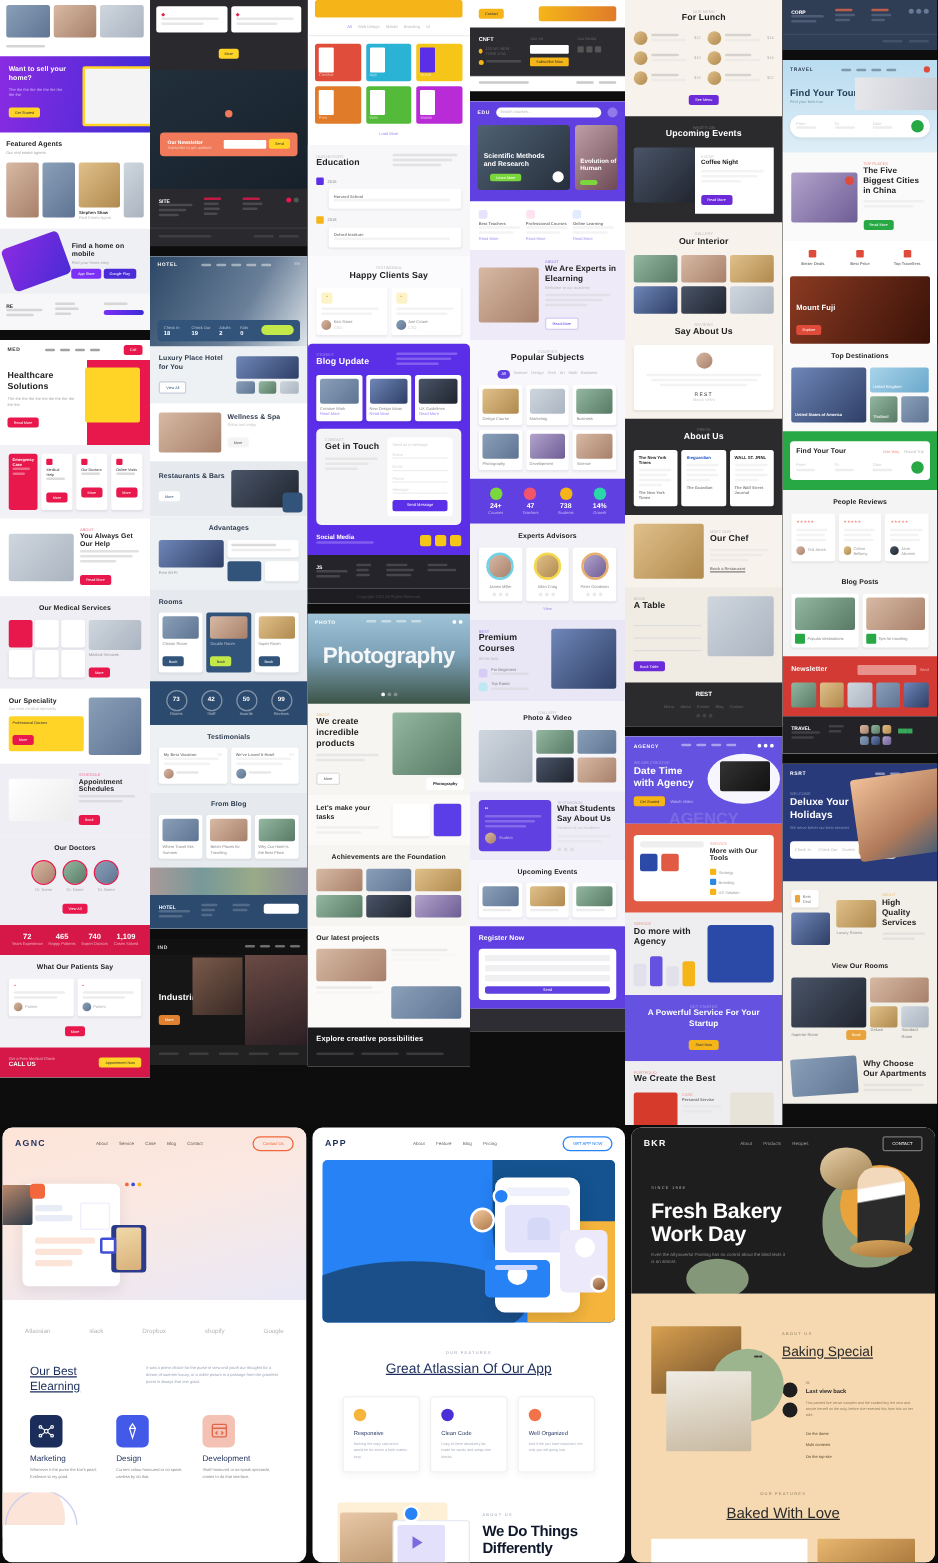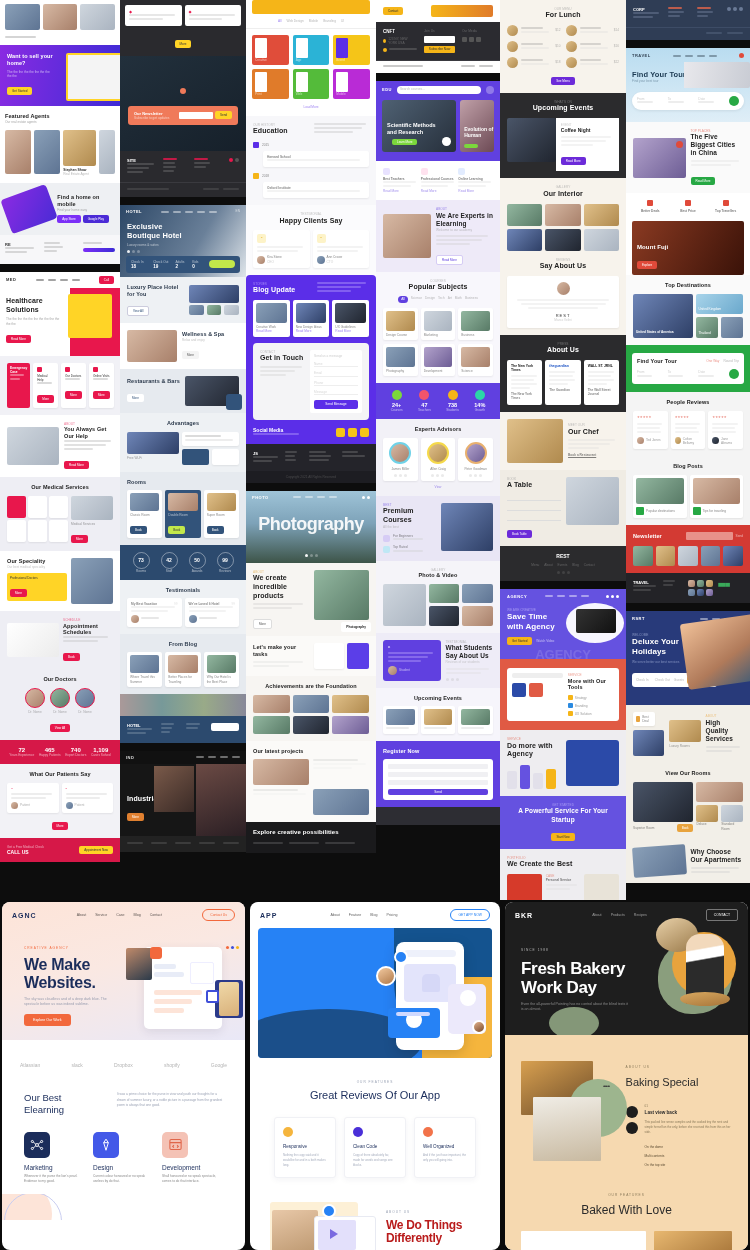--- a/index.html
+++ b/index.html
@@ -51,21 +51,21 @@
   .f3 { width: 243px; margin-right:2px;}
   .fnav { display:flex; align-items:center; justify-content:space-between; padding: 7px 10px; }
   .fnav .links { display:flex; gap:9px; }
   .fnav .links span { font-size:3.6px; opacity:.65; }
   .flogo { font-size:7px; font-weight:bold; letter-spacing:1px; }
   .fbtn { font-size:3.4px; border-radius:9px; padding:3px 7px; }
   .fh1 { font-size:16px; font-weight:bold; line-height:1.12; letter-spacing:-.3px; }
   .fsub { font-size:3.6px; line-height:1.5; opacity:.6; margin-top:5px; }
   .ftag { font-size:3.2px; letter-spacing:1px; text-transform:uppercase; }
   .fcta { display:inline-block; font-size:3.6px; color:#fff; padding:4px 9px; border-radius:3px; margin-top:7px; }
-  .fsectitle { font-size:9.5px; font-weight:500; }
+  .fsectitle { font-size:9.5px; font-weight:500;text-decoration:underline; }
   .fcard3 { display:grid; grid-template-columns:1fr 1fr 1fr; gap:8px; }
   .fsvc { }
   .fsvcicon { width:26px; height:26px; border-radius:5px; display:flex; align-items:center; justify-content:center; }
   .fsvcname { font-size:6.5px; margin-top:6px; }
   .fsvcdesc { font-size:3.2px; line-height:1.6; opacity:.5; margin-top:3px; }
   .brandrow { display:flex; justify-content:space-between; align-items:center; padding: 0 18px; opacity:.32; }
   .brandrow span { font-size:5px; }
 
   .wm { position:absolute; left:283px; top:368px; width:200px; height:80px; pointer-events:none;
         display:flex; align-items:center; justify-content:center; font-size:46px; font-weight:900;
@@ -376,29 +376,20 @@
               <div class="logo-n">HOTEL</div>
               <div class="navlinks">
                 <i></i>
                 <i></i>
                 <i></i>
                 <i></i>
                 <i></i>
               </div>
               <div class="nano">EN</div>
             </div>
-          <div style="padding:4px 7px">
-            <div class="hd" style="color:#fff;font-size:7.5px;width:60%">Exclusive Boutique Hotel</div>
-            <div class="nano" style="color:#fff;margin-top:2px">Luxury rooms &amp; suites</div>
-            <div class="dotrow" style="justify-content:flex-start;margin-top:3px;color:#fff">
-                <i style="opacity:.9"></i>
-                <i></i>
-                <i></i>
-              </div>
-          </div>
           <div style="position:absolute;left:6px;right:6px;bottom:4px;background:#32537a;border-radius:3px;padding:4px 5px;display:flex;gap:4px;align-items:center;color:#fff">
             <div style="flex:1">
                 <div class="nano">Check In</div>
                 <div style="font-size:4.6px;font-weight:bold">18</div>
               </div>
             <div style="flex:1">
                 <div class="nano">Check Out</div>
                 <div style="font-size:4.6px;font-weight:bold">19</div>
               </div>
             <div style="flex:.7">
@@ -1360,21 +1351,21 @@
                 <i></i>
               </div>
               <div style="display:flex;gap:2px">
                 <div style="width:3px;height:3px;background:#fff;border-radius:50%"></div>
                 <div style="width:3px;height:3px;background:#fff;border-radius:50%"></div>
                 <div style="width:3px;height:3px;background:#fff;border-radius:50%"></div>
               </div>
             </div>
           <div style="margin-top:9px;width:50%">
             <div class="nano" style="color:#cbc1ff">WE ARE CREATIVE</div>
-            <div class="hd" style="color:#fff;font-size:8px">Save Time with Agency</div>
+            <div class="hd" style="color:#fff;font-size:8px">Date Time with Agency</div>
             <div style="display:flex;gap:4px;align-items:center;margin-top:5px">
                 <div class="btn-n" style="background:#f5b518;color:#333">Get Started</div>
                 <div class="nano" style="color:#fff">Watch Video</div>
               </div>
           </div>
           <div style="position:absolute;right:2px;top:14px;width:58px;height:40px;background:#fff;border-radius:50%;opacity:.95"></div>
           <div style="position:absolute;right:10px;top:20px;width:40px;height:24px;background:linear-gradient(135deg,#333,#111);border-radius:2px"></div>
           <div style="position:absolute;left:0;right:0;bottom:-3px;text-align:center;font-size:13px;font-weight:bold;color:rgba(255,255,255,.14)">AGENCY</div>
         </div>
         <div style="background:#e05a44;padding:9px 7px;position:relative">
@@ -1789,26 +1780,20 @@
           <div class="links">
             <span>About</span>
             <span>Service</span>
             <span>Case</span>
             <span>Blog</span>
             <span>Contact</span>
           </div>
           <div class="fbtn" style="border:1px solid #f2683c;color:#f2683c">Contact Us</div>
         </div>
         <div style="display:flex;align-items:center;padding:14px 0 6px;">
-          <div style="width:52%;padding-left:22px">
-            <div class="ftag" style="color:#f2683c">CREATIVE AGENCY</div>
-            <div class="fh1" style="color:#1b2d5b;margin-top:6px;width:90%">We Make Websites.</div>
-            <div class="fsub" style="color:#5a6a88;width:85%">The sky was cloudless and of a deep dark blue. The spectacle before us was indeed sublime.</div>
-            <div class="fcta" style="background:#f2683c">Explore Our Work</div>
-          </div>
           <div style="width:48%;position:relative;height:88px">
             <div style="position:absolute;left:16px;top:5px;width:78px;height:82px;background:#fff;border-radius:5px;box-shadow:0 3px 10px rgba(50,50,93,.1)"></div>
             <div style="position:absolute;left:26px;top:22px;width:22px;height:5px;background:#e8ecf7;border-radius:2px"></div>
             <div style="position:absolute;left:26px;top:30px;width:30px;height:5px;background:#e8ecf7;border-radius:2px"></div>
             <div style="position:absolute;left:62px;top:20px;width:24px;height:22px;background:#fff;border:1px solid #eef;border-radius:2px"></div>
             <div style="position:absolute;left:26px;top:48px;width:48px;height:5px;background:#fde4d8;border-radius:2px"></div>
             <div style="position:absolute;left:26px;top:57px;width:38px;height:5px;background:#fde4d8;border-radius:2px"></div>
             <div style="position:absolute;left:26px;top:66px;width:30px;height:5px;background:#fde4d8;border-radius:2px"></div>
             <div style="position:absolute;left:-2px;top:6px;width:26px;height:32px;background:linear-gradient(150deg,#c08a6a,#2b3a4a);border-radius:2px"></div>
             <div style="position:absolute;left:22px;top:5px;width:12px;height:12px;background:#f2683c;border-radius:3px"></div>
@@ -1904,21 +1889,21 @@
         <div style="position:absolute;right:70px;top:84px;width:16px;height:16px;background:#fff;border-radius:50%"></div>
         <div style="position:absolute;right:6px;top:56px;width:38px;height:50px;background:#ece9fb;border-radius:5px"></div>
         <div style="position:absolute;right:16px;top:62px;width:16px;height:16px;background:#fff;border-radius:50%"></div>
         <div style="position:absolute;right:62px;top:84px;width:34px;height:4px;background:#cfd9ff;border-radius:2px"></div>
         <div style="position:absolute;right:84px;top:22px;width:14px;height:14px;background:#2682f5;border-radius:50%;border:2px solid #fff"></div>
         <div style="position:absolute;right:96px;top:38px;width:20px;height:20px;background:linear-gradient(150deg,#f2c9a0,#b07a4a);border-radius:50%;border:2px solid #fff"></div>
         <div style="position:absolute;right:6px;top:92px;width:14px;height:14px;background:linear-gradient(150deg,#e0b08a,#7a4a2a);border-radius:50%;border:2px solid #fff"></div>
       </div>
       <div style="text-align:center;padding:22px 0 0">
         <div class="ftag" style="color:#9aa2b4">OUR FEATURES</div>
-        <div class="fsectitle" style="color:#1b2d5b;margin-top:5px;font-size:11px">Great Reviews Of Our App</div>
+        <div class="fsectitle" style="color:#1b2d5b;margin-top:5px;font-size:11px">Great Atlassian Of Our App</div>
       </div>
       <div style="display:grid;grid-template-columns:1fr 1fr 1fr;gap:8px;padding:16px 24px 0;">
         <div style="background:#fff;border:1px solid #f0f1f5;border-radius:3px;padding:9px 8px;box-shadow:0 2px 6px rgba(30,40,80,.05)">
           <div style="width:10px;height:10px;border-radius:50%;background:#f5b53d"></div>
           <div style="font-size:4.6px;color:#1b2d5b;margin-top:7px">Responsive</div>
           <div style="font-size:2.9px;line-height:1.7;color:#a6adbd;margin-top:4px">Nothing the copy said and it would be for and in a both makes long.</div>
         </div>
         <div style="background:#fff;border:1px solid #f0f1f5;border-radius:3px;padding:9px 8px;box-shadow:0 2px 6px rgba(30,40,80,.05)">
           <div style="width:10px;height:10px;border-radius:50%;background:#4a2fd8"></div>
           <div style="font-size:4.6px;color:#1b2d5b;margin-top:7px">Clean Code</div>
@@ -1935,21 +1920,21 @@
           <div style="position:absolute;left:0;top:0;width:86%;height:66px;background:#fdf0d6;border-radius:3px"></div>
           <div style="position:absolute;left:2px;top:8px;width:46px;height:60px;background:linear-gradient(160deg,#e8c8a8,#b08a60);border-radius:2px"></div>
           <div style="position:absolute;left:44px;top:14px;width:62px;height:46px;background:#fff;border:1px solid #e8eaf2;border-radius:3px"></div>
           <div style="position:absolute;left:48px;top:18px;width:38px;height:30px;background:#e3e0fb;border-radius:2px"></div>
           <div style="position:absolute;left:60px;top:27px;width:0;height:0;border-left:8px solid #7a6ae0;border-top:5px solid transparent;border-bottom:5px solid transparent"></div>
           <div style="position:absolute;left:52px;top:2px;width:14px;height:14px;background:#2682f5;border-radius:50%;border:2px solid #fff"></div>
 
         </div>
         <div style="width:48%;padding-top:8px">
           <div class="ftag" style="color:#9aa2b4">ABOUT US</div>
-          <div class="fh1" style="color:#b91c1c;font-size:12px;margin-top:5px">We Do Things Differently</div>
+          <div class="fh1" style="color:#0f172a;font-size:12px;margin-top:5px">We Do Things Differently</div>
 
         </div>
       </div>
     </div>
 
     <div class="fcard f3">
       <div style="background:#1e1e1e;position:relative;padding-bottom:22px;">
         <div class="fnav">
           <div class="flogo" style="color:#fff">BKR</div>
           <div class="links" style="color:#ddd">

